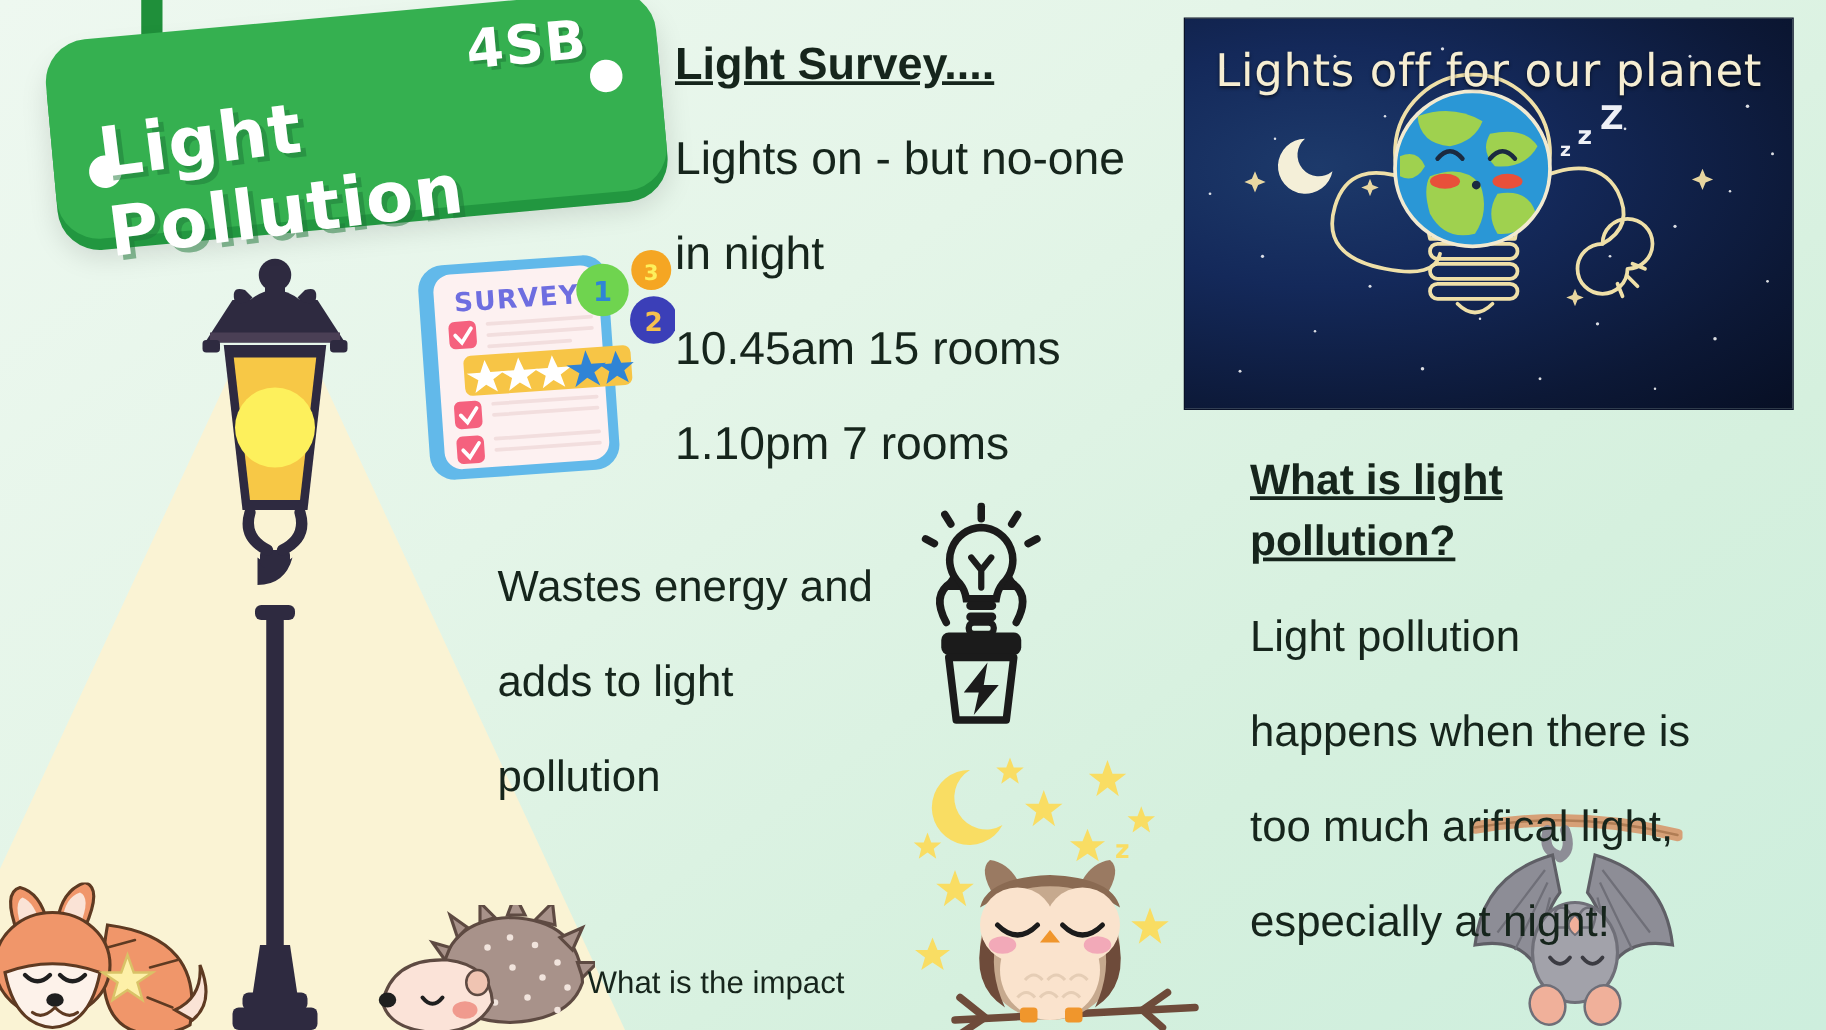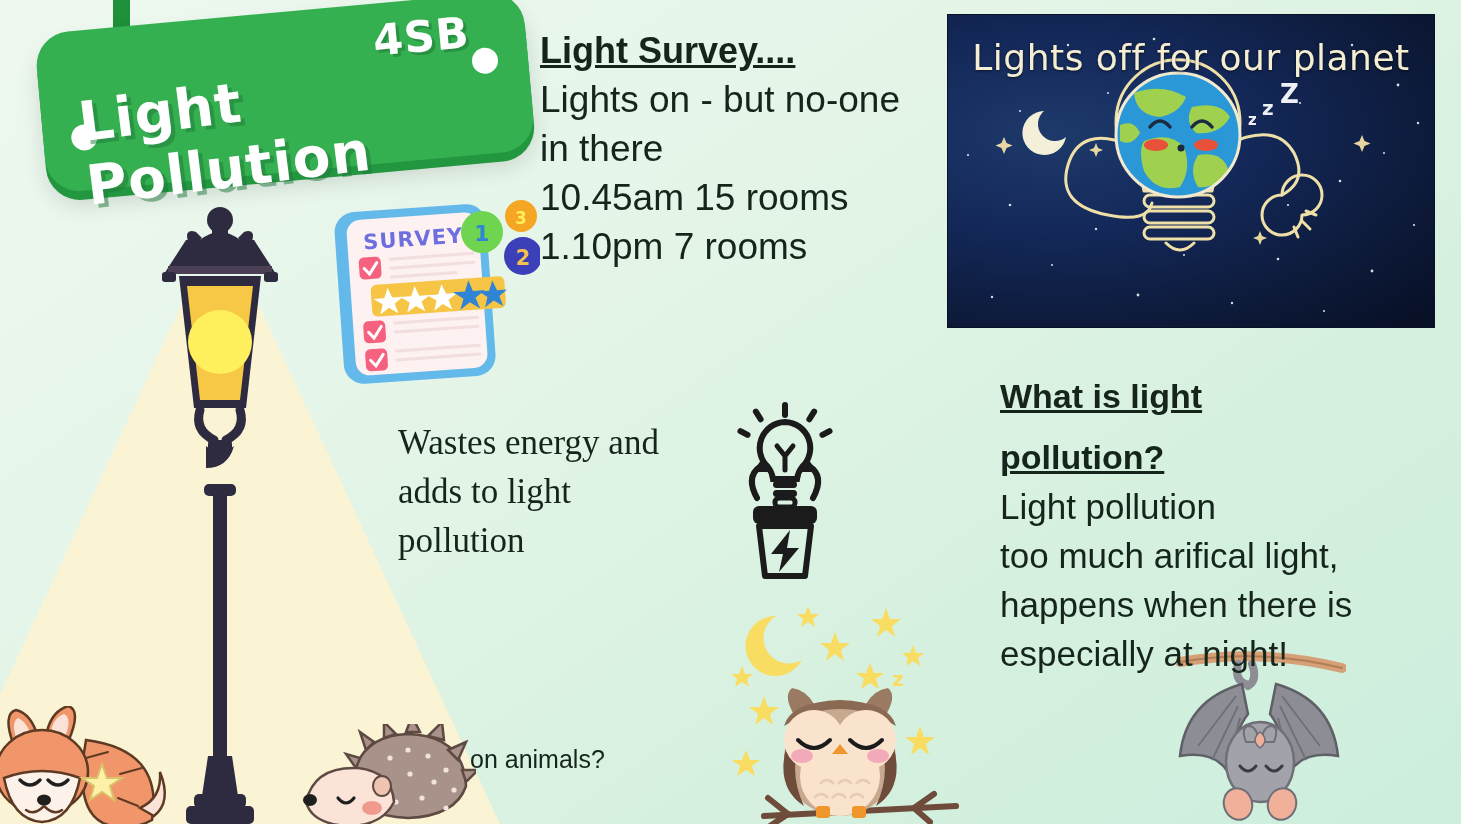--- a/index.html
+++ b/index.html
@@ -92,45 +92,44 @@
     position:absolute;
     color:#16251c;
     font-family:"Liberation Sans", sans-serif;
     z-index:5;
   }
   .txt .hdr{
     font-weight:bold;
     text-decoration:underline;
     display:block;
   }
-  .txt .ln{ display:block; }
+  .txt .ln{ display:block;margin-top:27px; }
 
   #survey-text{
     left:540px; top:26px;
     width:390px;
     font-size:37px;
     line-height:49px;
   }
   #survey-text .hdr{ font-size:36px; }
 
   #waste-text{
     left:398px; top:418px;
     width:350px;
     font-size:35px;
     line-height:49px;
-    font-family:Liberation Serif, serif;
   }
 
   #definition-text{
     left:1000px; top:360px;
     width:410px;
     font-size:35px;
     line-height:49px;
   }
-  #definition-text .hdr{ font-size:34px;margin-top:12px; }
+  #definition-text .hdr{ font-size:34px; }
 
   #animals-text{
     left:470px; top:742px;
     width:280px;
     font-size:25px;
     line-height:35px;
   }
 
   
   .clipboard{
@@ -246,21 +245,21 @@
       <div class="hole h1"></div>
       <div class="hole h2"></div>
       <div class="sign-sub">4SB</div>
       <div class="sign-title">Light Pollution</div>
     </div>
   </div>
 
   <div class="txt" id="survey-text">
     <span class="hdr">Light Survey....</span>
     <span class="ln">Lights on - but no-one</span>
-    <span class="ln">in there</span>
+    <span class="ln">in night</span>
     <span class="ln">10.45am 15 rooms</span>
     <span class="ln">1.10pm 7 rooms</span>
   </div>
 
   <div class="clipboard">
     <svg width="215" height="190" viewBox="0 0 215 190">
       <g transform="rotate(-4 90 95)">
         <rect x="14" y="10" width="152" height="172" rx="20" fill="#62b9ea"></rect>
         <rect x="26" y="18" width="132" height="156" rx="14" fill="#fdf1f1"></rect>
 
@@ -382,22 +381,22 @@
       <text x="314" y="100" font-family="DejaVu Sans, sans-serif" font-size="20" font-weight="bold" fill="#eef0f6">z</text>
       <text x="332" y="88" font-family="DejaVu Sans, sans-serif" font-size="26" font-weight="bold" fill="#eef0f6">Z</text>
     </svg>
     <div class="banner-title">Lights off for our planet</div>
   </div>
 
   <div class="txt" id="definition-text">
     <span class="hdr">What is light</span>
     <span class="hdr">pollution? </span>
     <span class="ln">Light pollution</span>
+    <span class="ln">happens when there is</span>
     <span class="ln">too much arifical light,</span>
-    <span class="ln">happens when there is</span>
     <span class="ln">especially at night!</span>
   </div>
 
   <div class="txt" id="waste-text">
     <span class="ln">Wastes energy and</span>
     <span class="ln">adds to light</span>
     <span class="ln">pollution</span>
   </div>
 
   <div class="bulbbin">
@@ -422,20 +421,21 @@
       <polygon points="74,58 66,70 82,70" fill="#1b1b1b"></polygon>
 
       <rect x="40" y="96" width="20" height="9" rx="4" fill="none" stroke="#1b1b1b" stroke-width="5"></rect>
       <rect x="18" y="104" width="64" height="18" rx="6" fill="#1b1b1b"></rect>
       <path d="M24 124 L76 124 L70 174 L30 174 Z" fill="none" stroke="#1b1b1b" stroke-width="6" stroke-linejoin="round"></path>
       <polygon points="55,128 36,152 48,152 44,170 64,146 52,146" fill="#1b1b1b"></polygon>
     </svg>
   </div>
 
   <div class="txt" id="animals-text">
+    <span class="ln">What is the impact</span>
     <span class="ln">on animals?</span>
   </div>
 
   <div class="owl-scene">
     <svg width="265" height="226" viewBox="0 0 265 226">
 
       <path d="M48 18 a30 30 0 1 0 26 44 a23 23 0 1 1 -26 -44 z" fill="#f9dd63"></path>
 
       <g fill="#f9dd63">
         <polygon points="80,8 83,16 91,16 85,21 87,29 80,24 73,29 75,21 69,16 77,16"></polygon>

